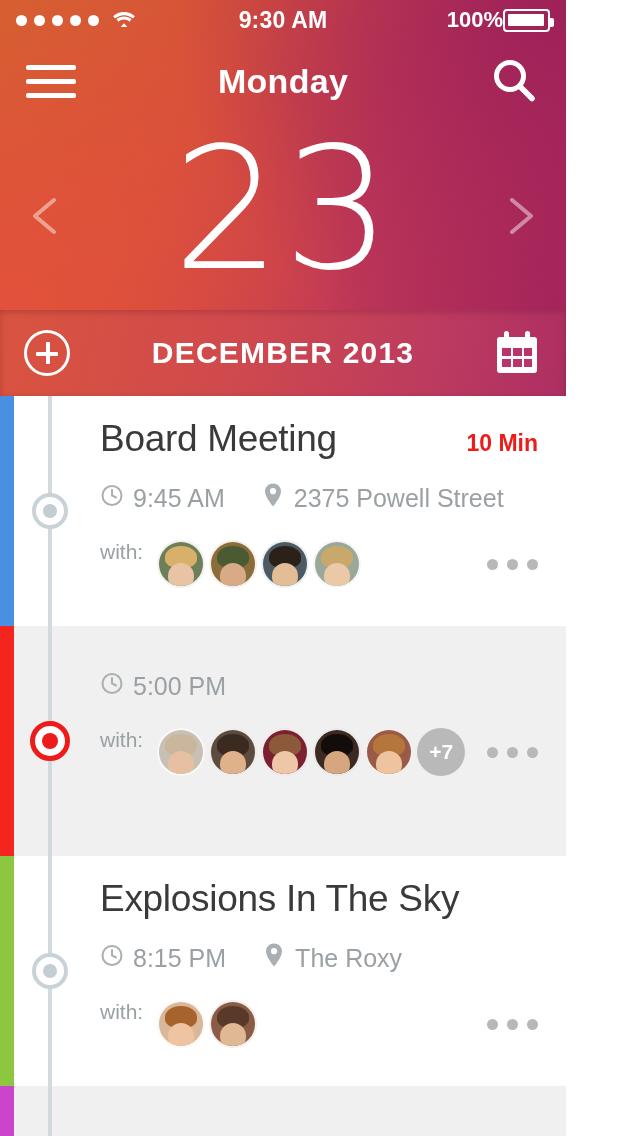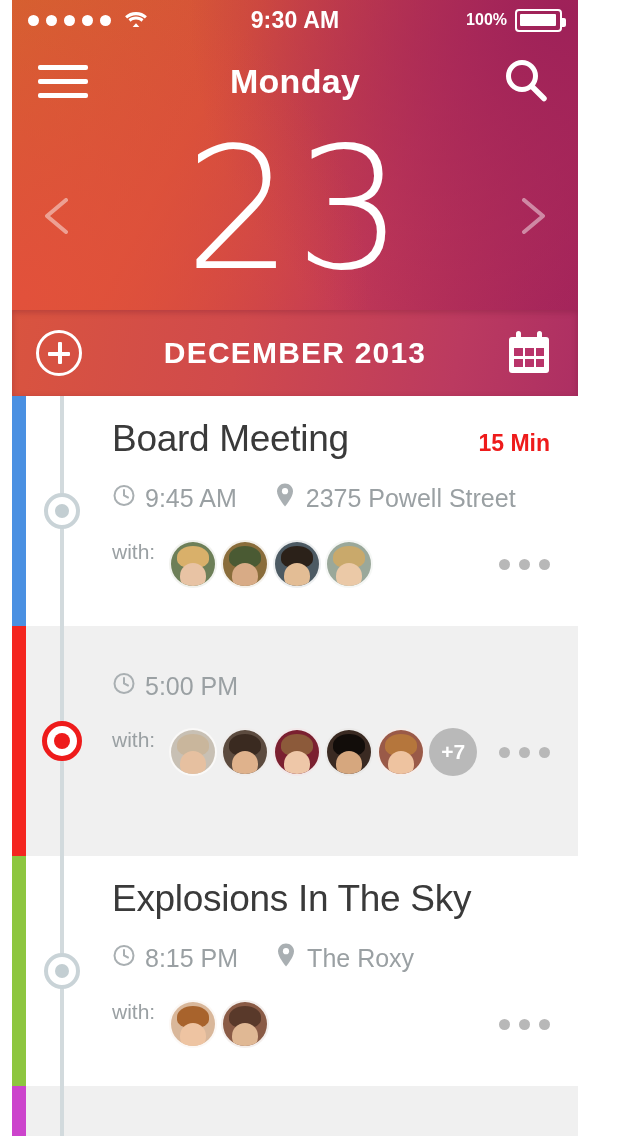--- a/index.html
+++ b/index.html
@@ -4,21 +4,21 @@
 <style>
   * { margin:0; padding:0; box-sizing:border-box; }
 
   html, body {
     width:640px; height:1136px;
     font-family:"Liberation Sans", sans-serif;
     background:#ffffff;
     overflow:hidden;
   }
 
-  #app { position:relative; width:566px; height:1136px; overflow:hidden;margin-left:12px; }
+  #app { position:relative; width:566px; height:1136px; overflow:hidden; }
 
   
   .hero {
     position:relative;
     height:310px;
     background:
       radial-gradient(circle at 2% 96%, #e2513b 0%, rgba(226,81,59,0) 55%),
       radial-gradient(circle at 98% 4%, #9e2159 0%, rgba(158,33,89,0) 60%),
       linear-gradient(118deg, #d4622e 0%, #d7513a 34%, #c23a56 66%, #a6255c 100%);
     overflow:hidden;
@@ -36,22 +36,22 @@
   .sb-dots { display:flex; gap:7px; }
   .sb-dot { width:11px; height:11px; border-radius:50%; background:#fff; }
   .wifi { position:relative; width:24px; height:18px; margin-left:6px; }
   .wifi svg { display:block; }
   .sb-time {
     position:absolute; left:0; right:0; top:0; height:40px;
     display:flex; align-items:center; justify-content:center;
     font-size:23px; font-weight:bold; letter-spacing:.2px;
   }
   .sb-right {
-    margin-left:auto; display:flex; align-items:center; gap:8px;
-    font-size:16px; font-weight:bold;
+    margin-left:auto; display:flex; align-items:center; 
+    font-size:22px; font-weight:bold;
   }
   .battery {
     position:relative; width:47px; height:23px;
     border:2.5px solid #fff; border-radius:4px;
   }
   .battery::before {
     content:""; position:absolute; top:3.5px; left:3px;
     width:36px; height:12px; background:#fff; border-radius:1px;
   }
   .battery::after {
@@ -283,21 +283,21 @@
   </div>
 
   <div class="eventlist" id="eventlist">
       <div class="event">
         <div class="accent" style="background: rgb(74, 144, 226);"></div>
         <div class="tl-line"></div>
         <div class="tl-dot"></div>
         <div>
           <div class="ev-titlerow">
             <div class="ev-title">Board Meeting</div>
-            <div class="ev-badge">15 Min</div>
+            <div class="ev-badge">10 Min</div>
           </div>
           <div class="ev-meta">
             <div class="meta-item">
               <span><svg class="meta-icon" viewBox="0 0 24 24">
                   <circle cx="12" cy="12.5" r="9.5" fill="none" stroke="#a9afb2" stroke-width="2"></circle>
                   <polyline points="12,7 12,12.5 16,14.5" fill="none" stroke="#a9afb2" stroke-width="2" stroke-linecap="round"></polyline>
                 </svg></span>
               <span class="meta-txt">9:45 AM</span>
             </div>
             <div class="meta-item">

